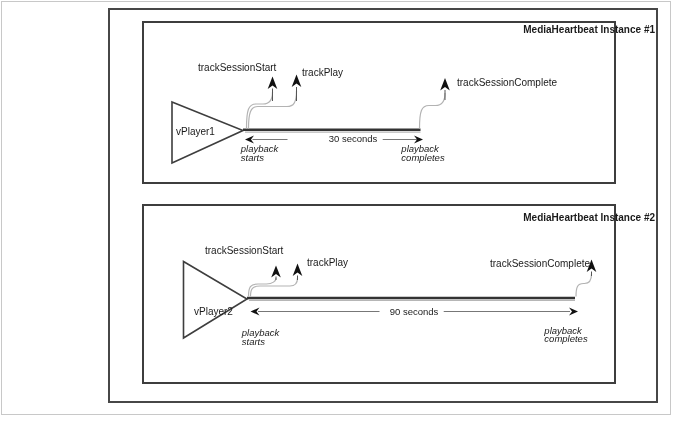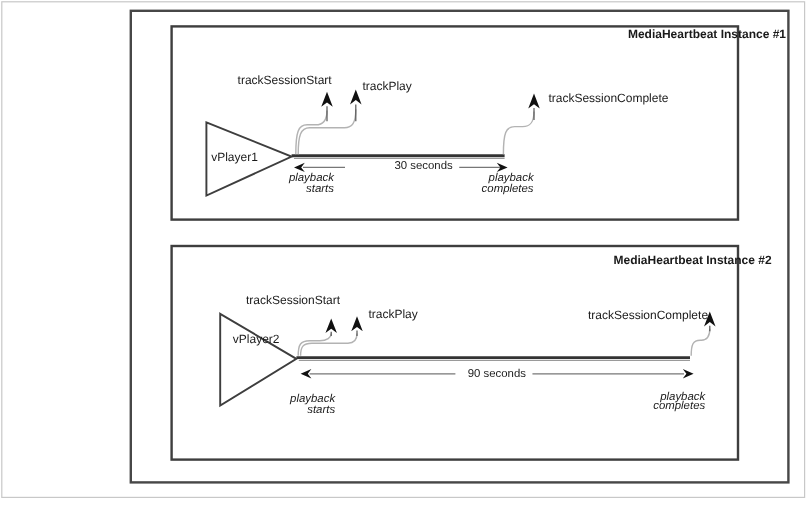--- a/index.html
+++ b/index.html
@@ -24,21 +24,21 @@
   #panel-2{top:204px;height:180px;}
   svg.overlay{position:absolute;left:0;top:0;width:673px;height:421px;}
   .lbl{position:absolute;font-size:10px;line-height:10px;white-space:nowrap;}
   .title{position:absolute;font-size:10px;font-weight:bold;white-space:nowrap;}
   .duration{
     position:absolute;font-size:9.5px;line-height:10px;white-space:nowrap;
     background:#ffffff;padding:0 5px;transform:translateX(-50%);
   }
   .playback{
     position:absolute;font-style:italic;font-size:9.5px;line-height:8.5px;
-    text-align:right;transform:translateX(-50%);white-space:nowrap;
+    text-align:left;transform:translateX(-50%);white-space:nowrap;
   }
   .playback span{display:block;}
   .player-label{position:absolute;font-size:10px;white-space:nowrap;}
 </style>
 </head>
 <body>
 
 <div id="stage">
 
   <div class="frame"></div>
@@ -98,25 +98,25 @@
   <div class="duration" style="left:312px;top:134px;margin-left:41px;">30 seconds</div>
   <div class="playback" style="left:259.5px;top:145px;">
     <span>playback</span>
     <span>starts</span>
   </div>
   <div class="playback" style="left:423px;top:145px;">
     <span>playback</span>
     <span>completes</span>
   </div>
 
-  <div class="title" style="right:74px;top:212px;">MediaHeartbeat Instance #2</div>
+  <div class="title" style="right:62px;top:212px;">MediaHeartbeat Instance #2</div>
   <div class="lbl" style="left:205px;top:246px;">trackSessionStart</div>
   <div class="lbl" style="left:307px;top:257.5px;">trackPlay</div>
   <div class="lbl" style="left:490px;top:258.5px;">trackSessionComplete</div>
-  <div class="player-label" style="left:194px;top:278px;">vPlayer2</div>
+  <div class="player-label" style="left:194px;top:306px;">vPlayer2</div>
   <div class="duration" style="left:414px;top:306.5px;">90 seconds</div>
   <div class="playback" style="left:260.5px;top:329px;">
     <span>playback</span>
     <span>starts</span>
   </div>
   <div class="playback" style="left:566px;top:326.5px;">
     <span>playback</span>
     <span>completes</span>
   </div>
 

